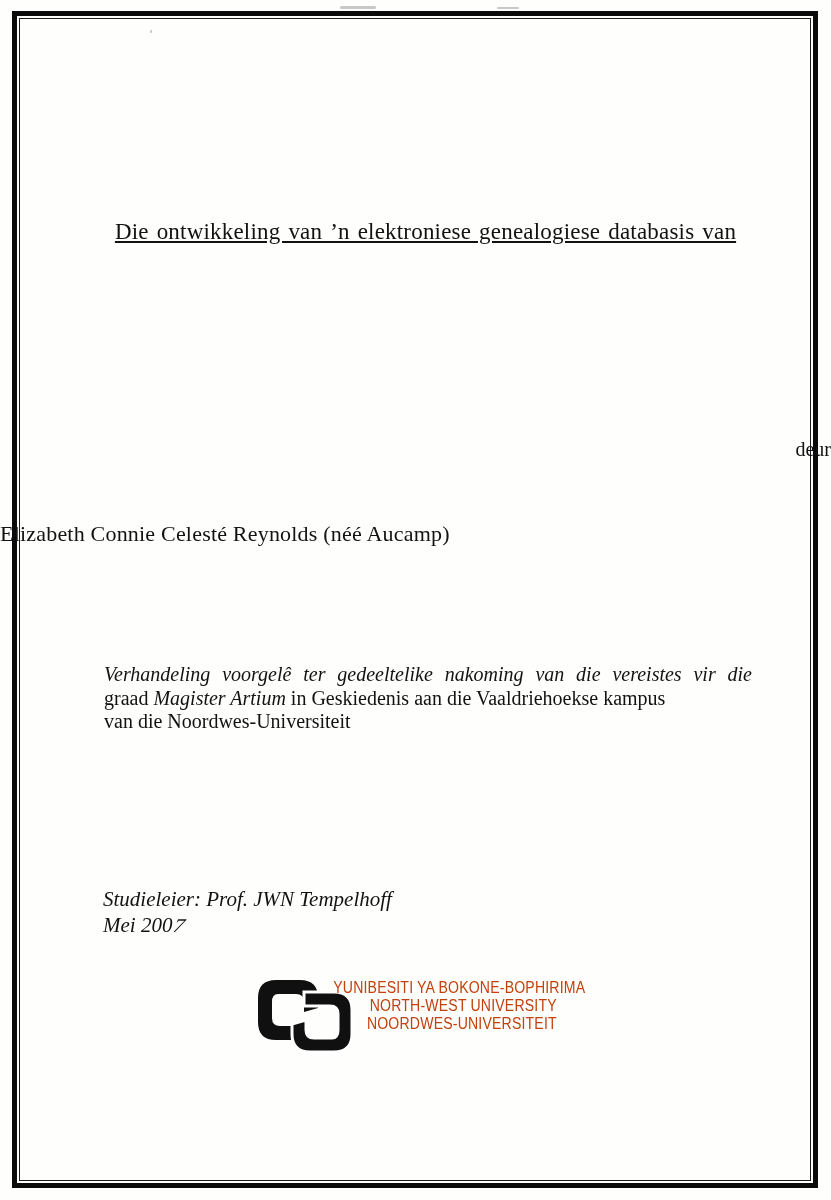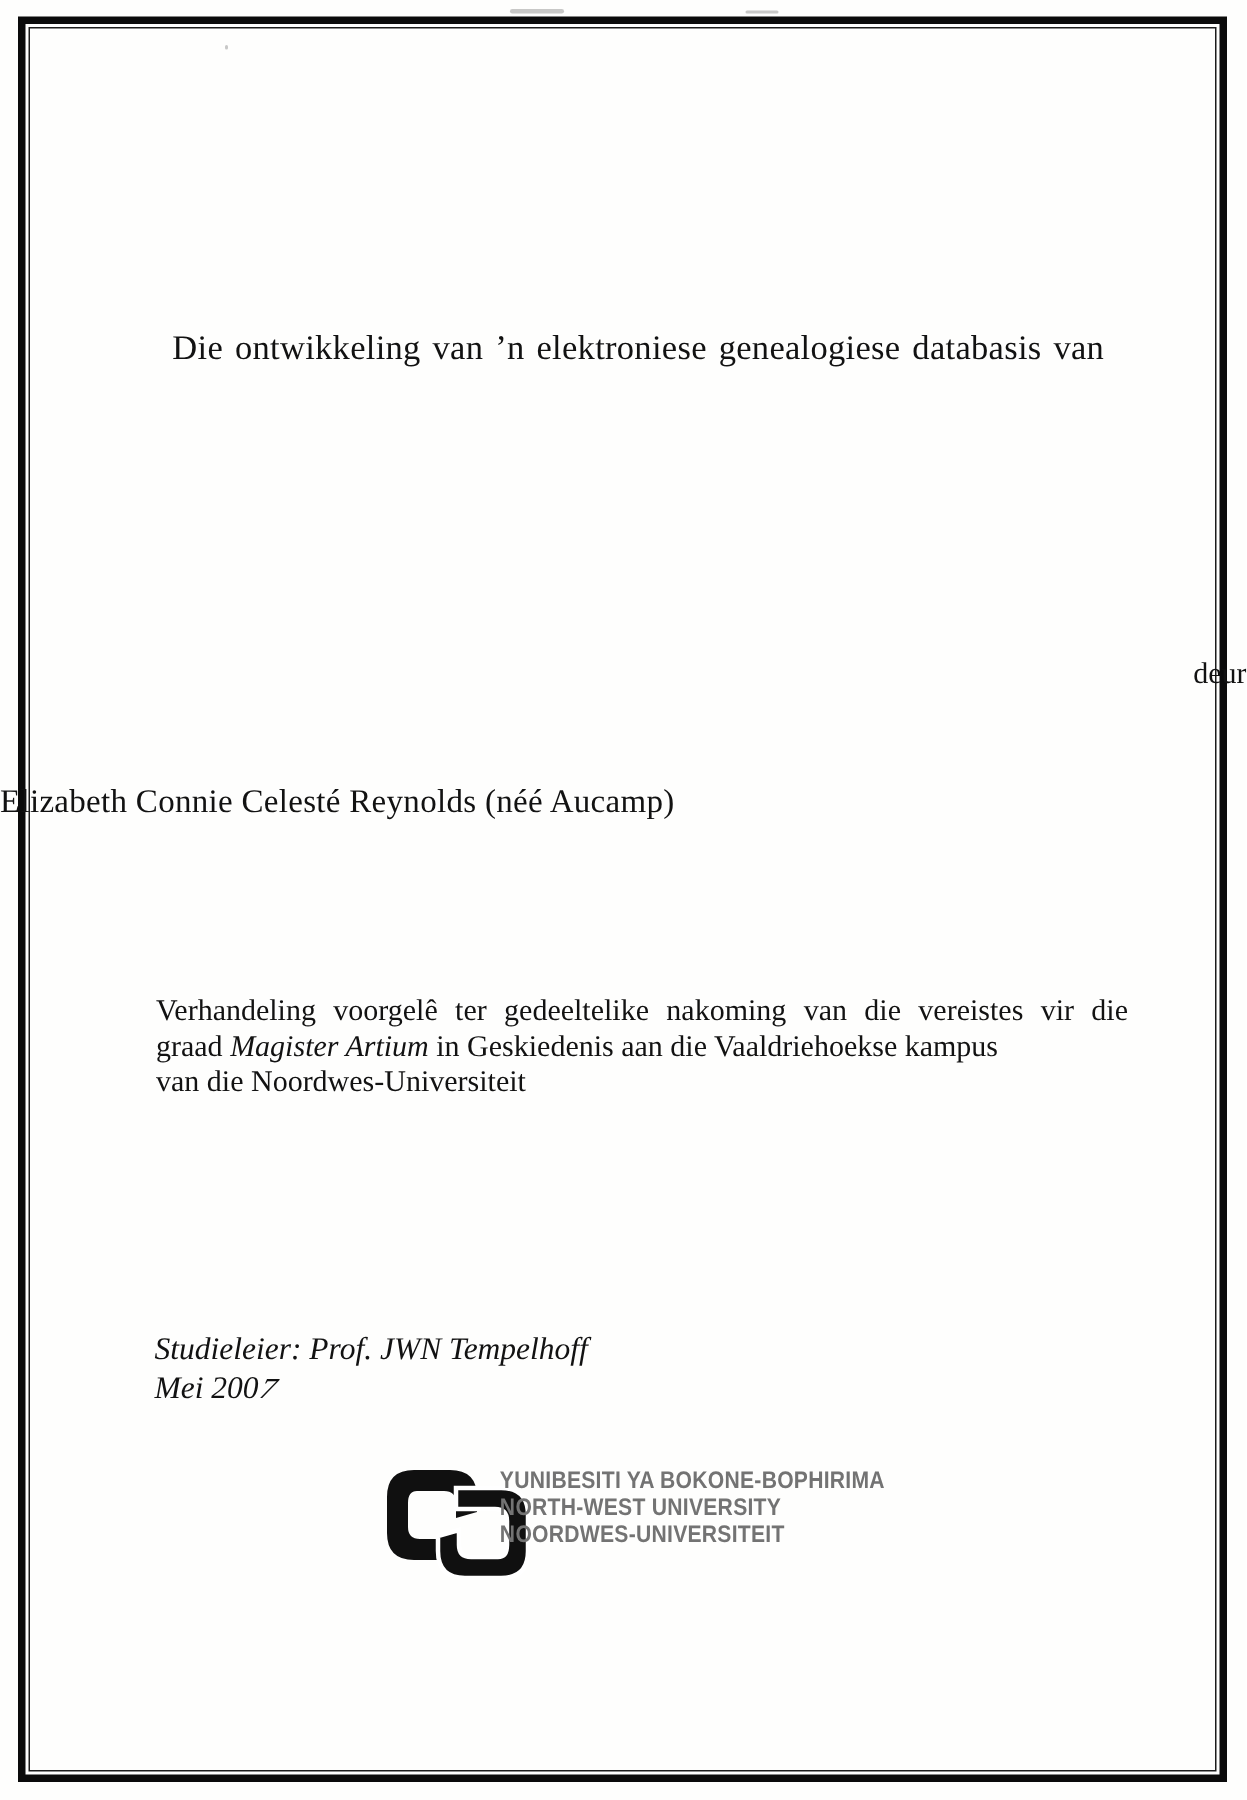--- a/index.html
+++ b/index.html
@@ -25,52 +25,53 @@
   .smudge.s1{left:340px;top:6px;width:36px;height:3px;}
   .smudge.s2{left:497px;top:7px;width:22px;height:2px;}
   .smudge.s3{left:150px;top:30px;width:2px;height:3px;}
 
   .title{
     position:absolute;left:70px;right:50px;top:212px;
     text-align:center;
     font-size:23px;line-height:40px;
     word-spacing:2px;
     letter-spacing:.2px;
+    text-decoration:underline;
   }
   .byline{
     position:absolute;left:0;right:0;top:438px;
     text-align:right;font-size:20px;
   }
   .author{
     position:absolute;left:0;right:0;top:521px;
     text-align:left;font-size:22px;letter-spacing:.2px;
   }
   .declaration{
     position:absolute;left:104px;top:663px;width:648px;
     font-size:20px;line-height:23.5px;
   }
-  .decl-line.justify{text-align:justify;text-align-last:justify;}
+  .decl-line.justify{text-align:justify;text-align-last:justify;font-style:italic;}
   .italic{font-style:italic;}
   .supervisor{
     position:absolute;left:103px;top:886px;
     font-size:21px;line-height:26px;font-style:italic;
   }
   .seven{display:inline-block;transform:skewX(-14deg) scaleY(.92);transform-origin:50% 80%;}
 
   .logo{
     position:absolute;left:256px;top:976px;width:340px;height:80px;
   }
   .logo-mark{position:absolute;left:0;top:2px;}
   .logo-text{
     position:absolute;left:62px;top:3px;width:254px;
-    text-align:left;
+    text-align:right;
     font-family:"Liberation Sans", sans-serif;
-    font-weight:bold;
+    font-weight:normal;
     font-size:16px;line-height:18px;
-    color:#737373;
+    color:#c2410c;
     letter-spacing:.2px;
     white-space:nowrap;
   }
   .logo-text .lt{transform:scaleX(.88);transform-origin:50% 50%;}
 </style>
 </head>
 <body>
 
 <div class="sheet">
 

